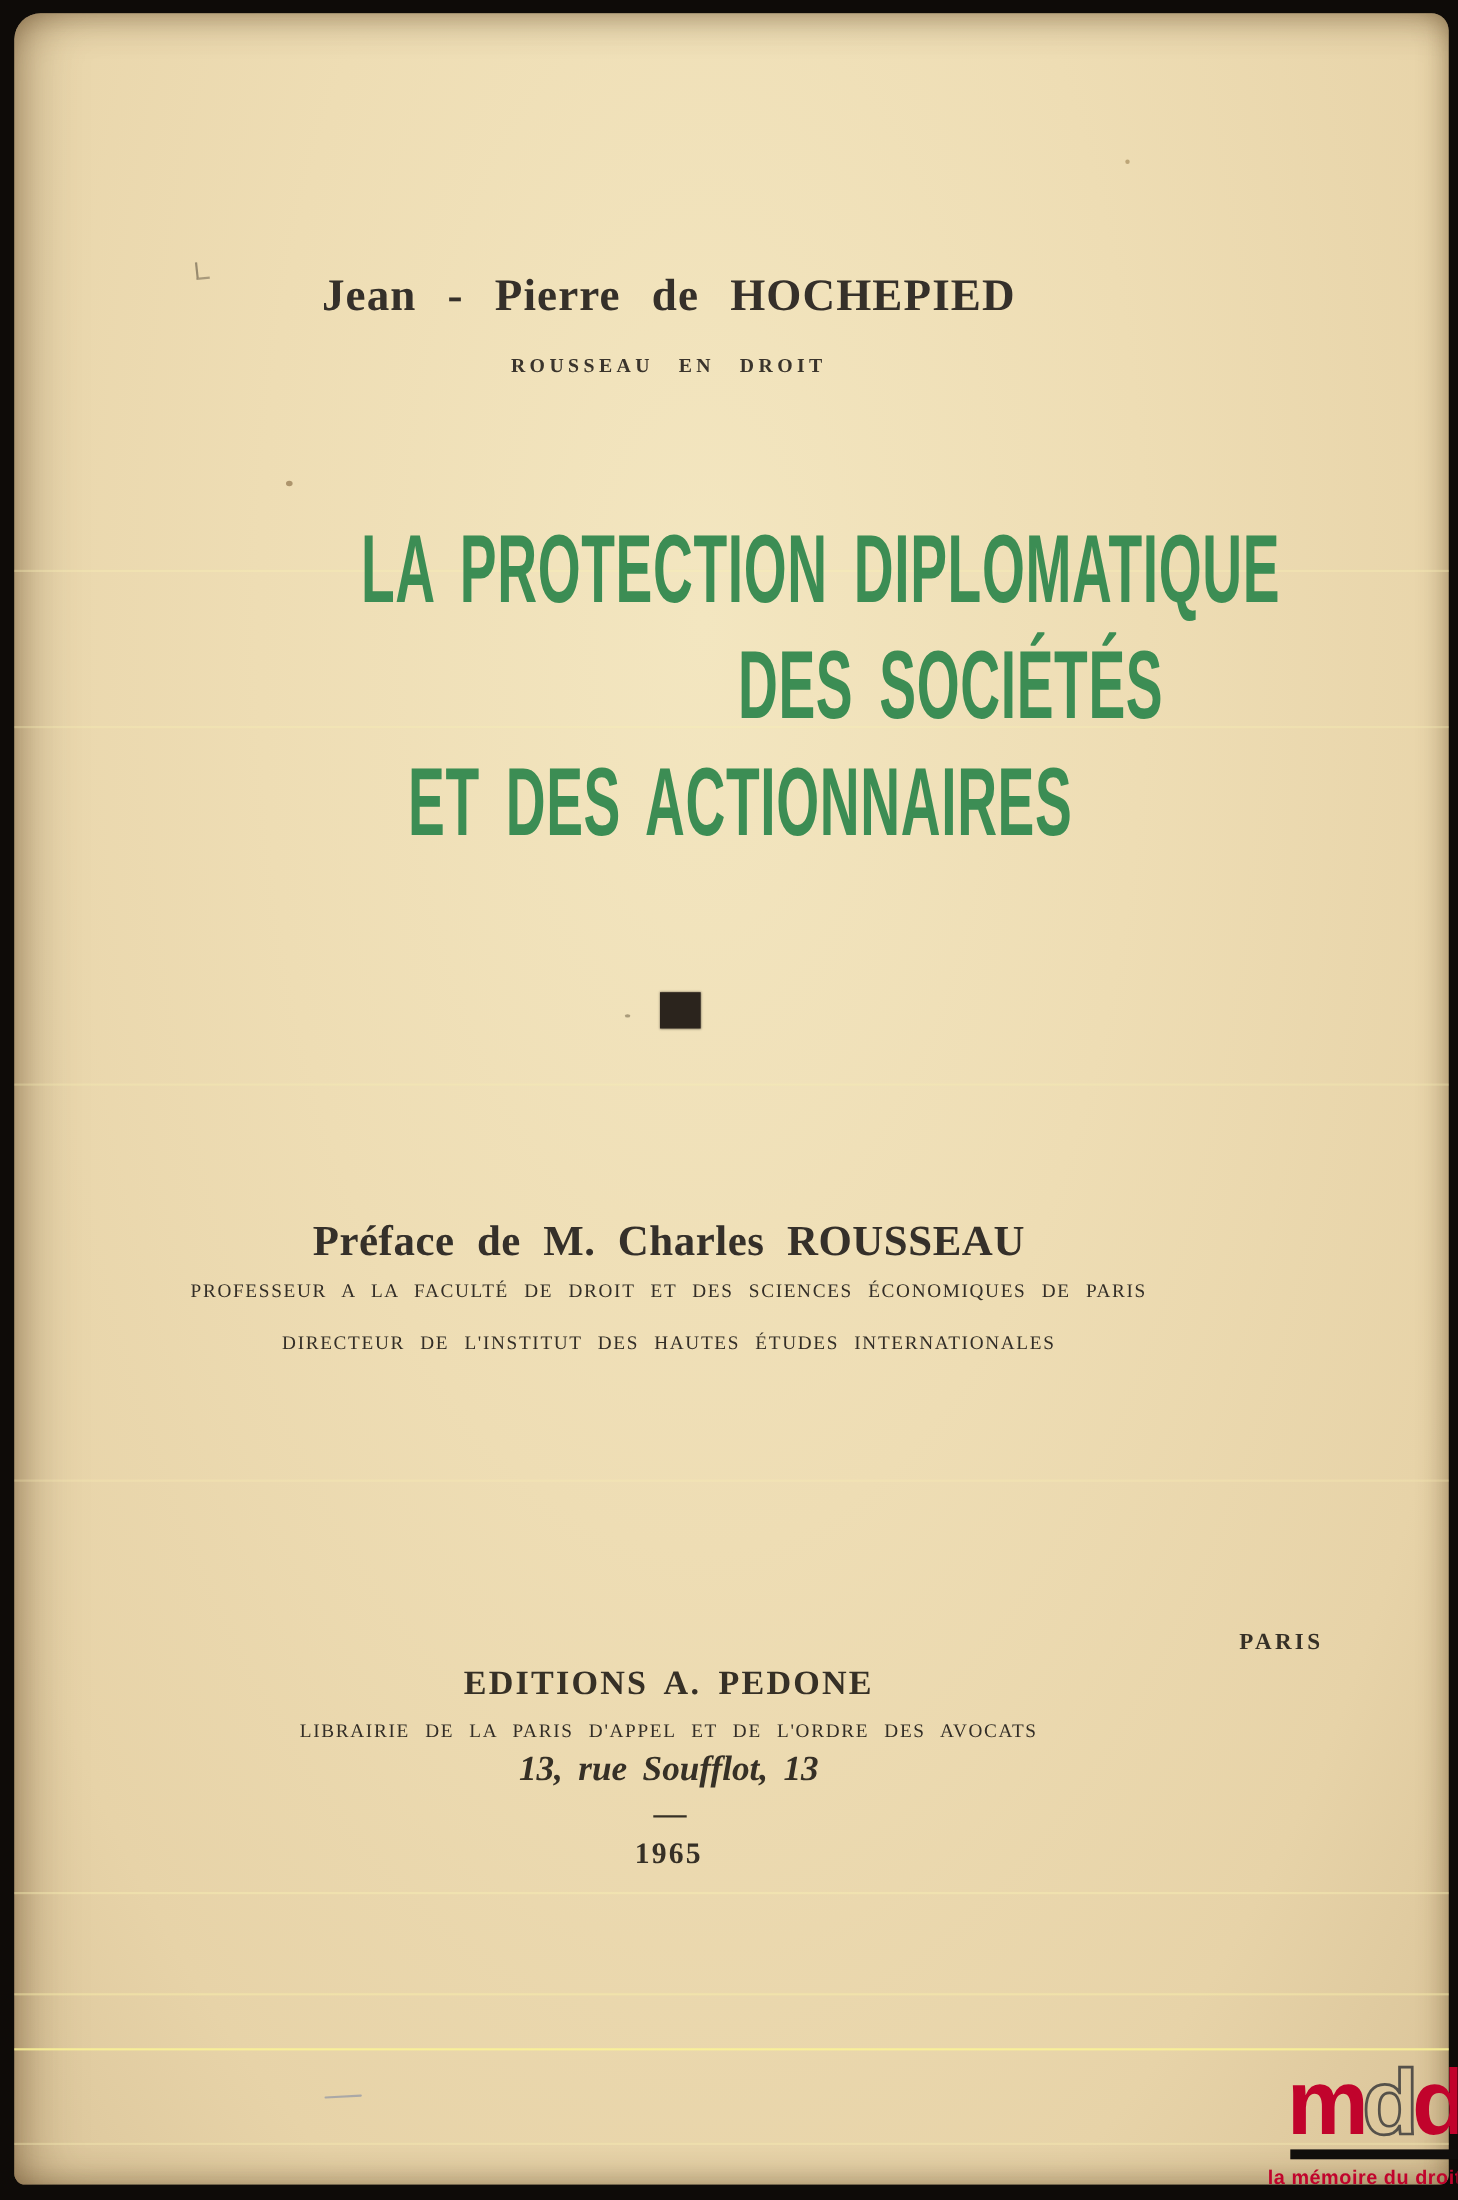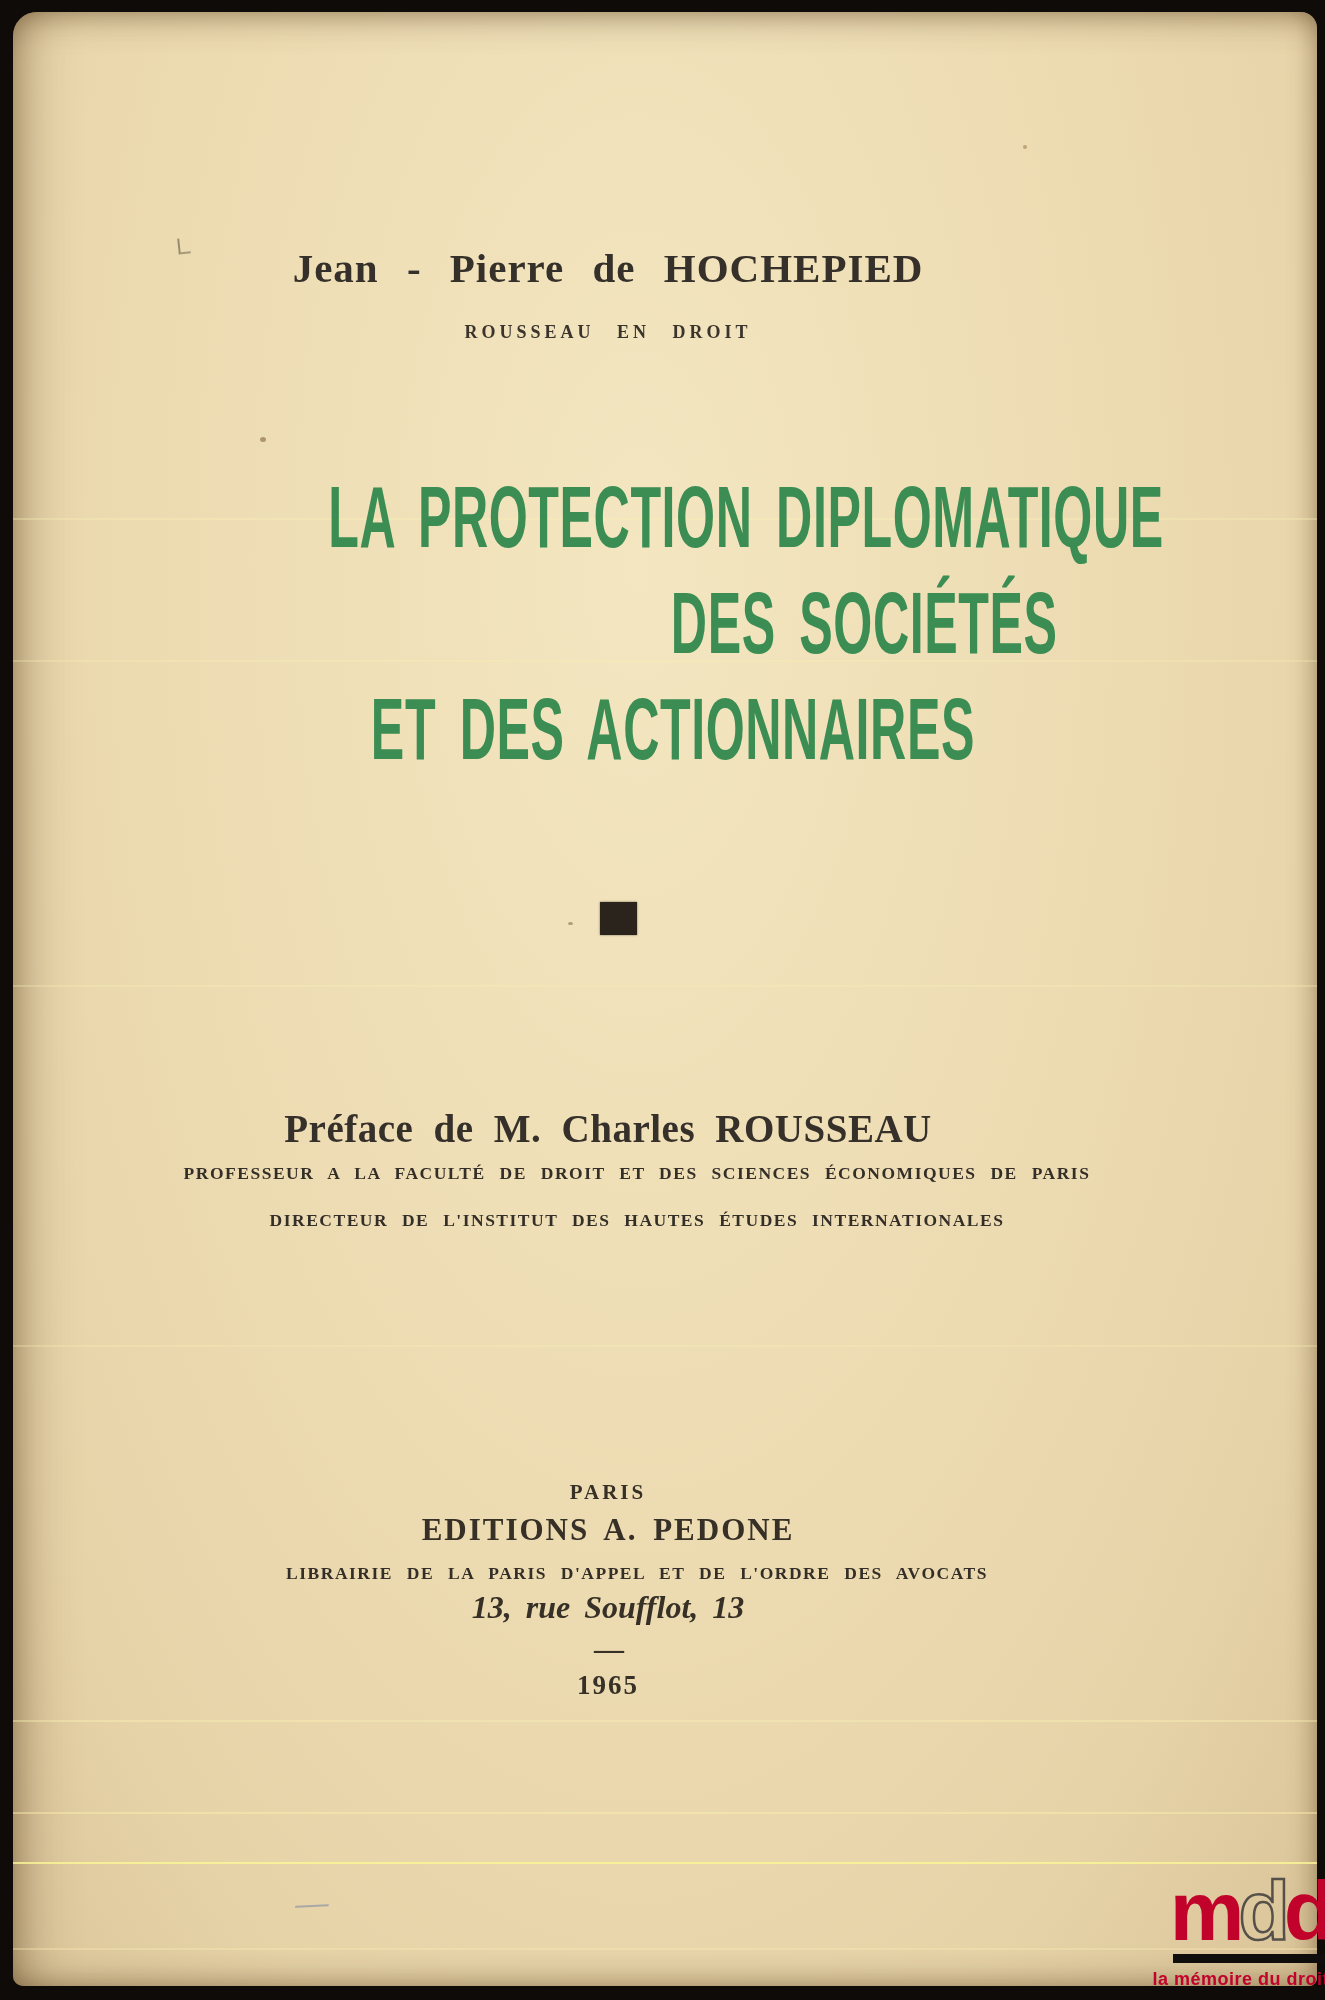--- a/index.html
+++ b/index.html
@@ -47,23 +47,23 @@
     position:absolute;left:587px;top:890px;width:37px;height:33px;
     background:#2b241d;box-shadow:0 0 2px rgba(43,36,29,.6);
   }
   .preface{
     top:1094px;font-size:39px;font-weight:bold;word-spacing:10px;letter-spacing:.5px;
     color:#35302a;
   }
   .role1{top:1151px;}
   .role2{top:1198px;}
   .smallcaps{
-    font-size:17.5px;font-weight:bold;letter-spacing:1.5px;word-spacing:8px;color:#332e27;padding-left:29px;
+    font-size:17.5px;font-weight:normal;letter-spacing:1.5px;word-spacing:8px;color:#332e27;
   }
-  .city{top:1468px;font-size:21px;font-weight:bold;letter-spacing:3px;}
+  .city{top:1468px;font-size:21px;font-weight:bold;letter-spacing:3px;text-align:right;}
   .publisher{top:1500px;font-size:31px;font-weight:bold;letter-spacing:2px;word-spacing:6px;}
   .publisher-sub{top:1551px;}
   .address{top:1577px;font-size:32px;font-weight:bold;font-style:italic;word-spacing:6px;}
   .separator{top:1620px;font-size:30px;font-weight:bold;letter-spacing:-2px;}
   .year{top:1658px;font-size:27px;font-weight:bold;letter-spacing:2px;}
 
   
   .pencil-mark{
     position:absolute;left:165px;top:226px;width:10px;height:14px;
     border-left:2px solid rgba(85,75,58,.55);border-bottom:2px solid rgba(85,75,58,.45);

